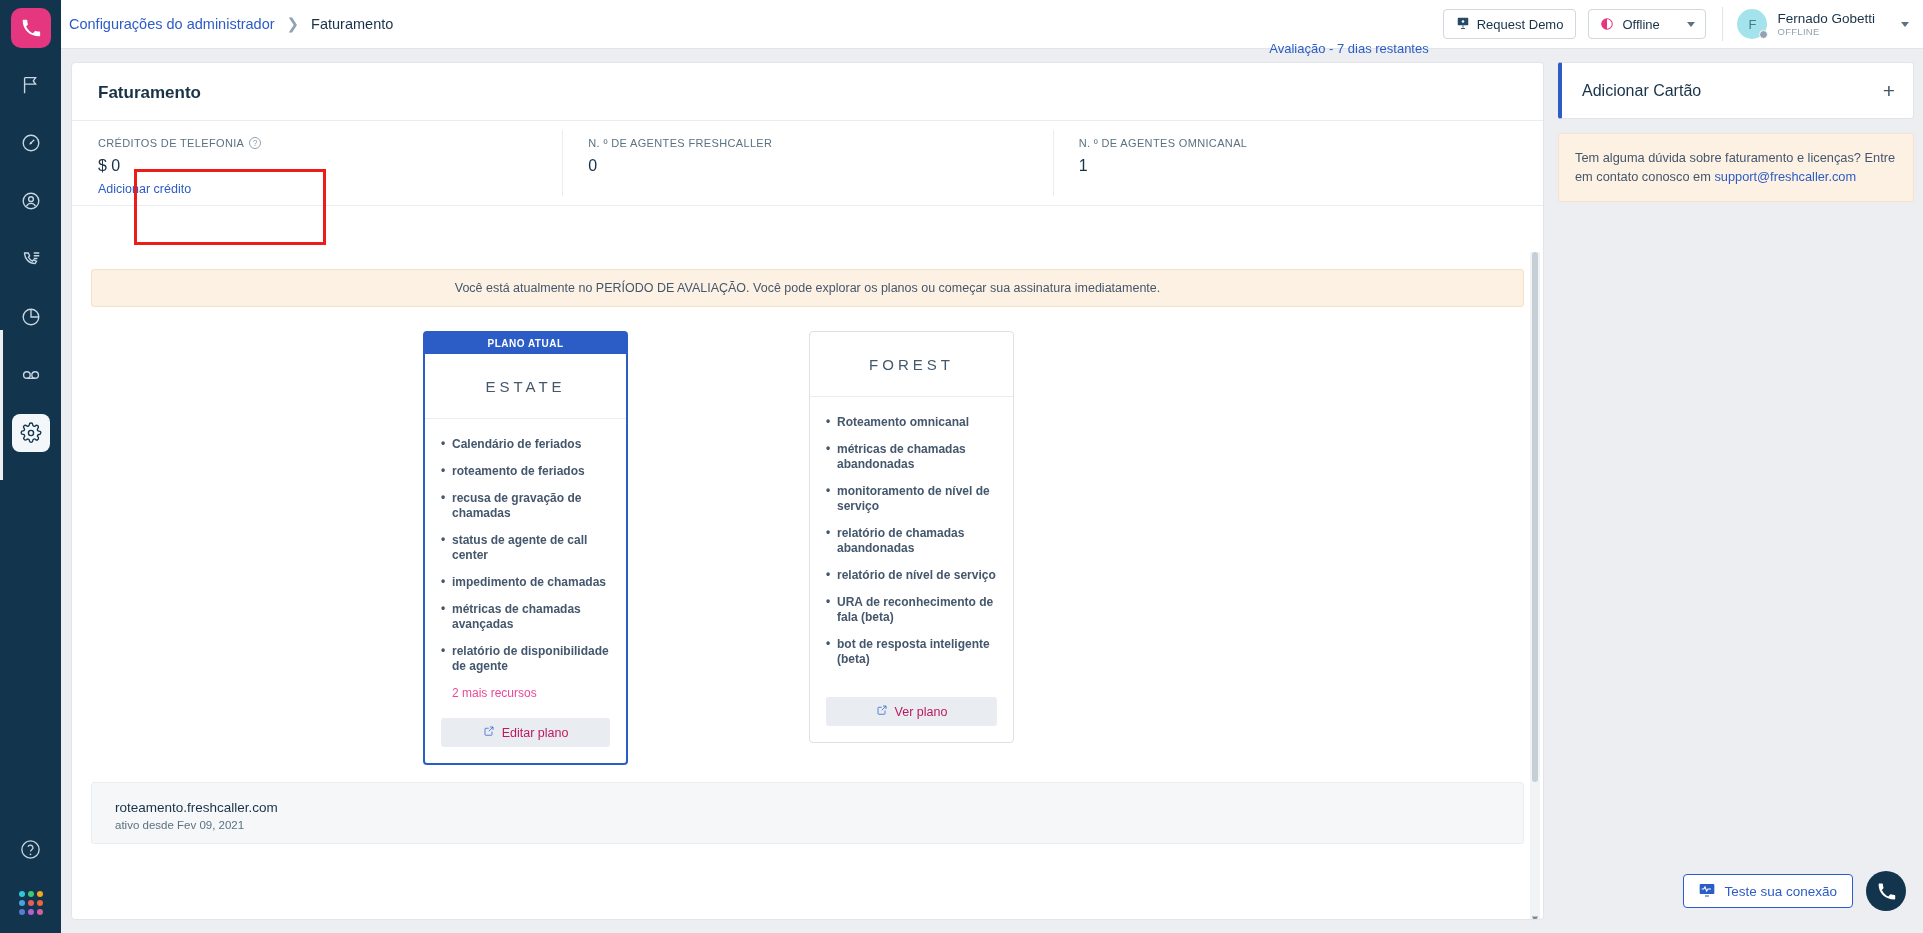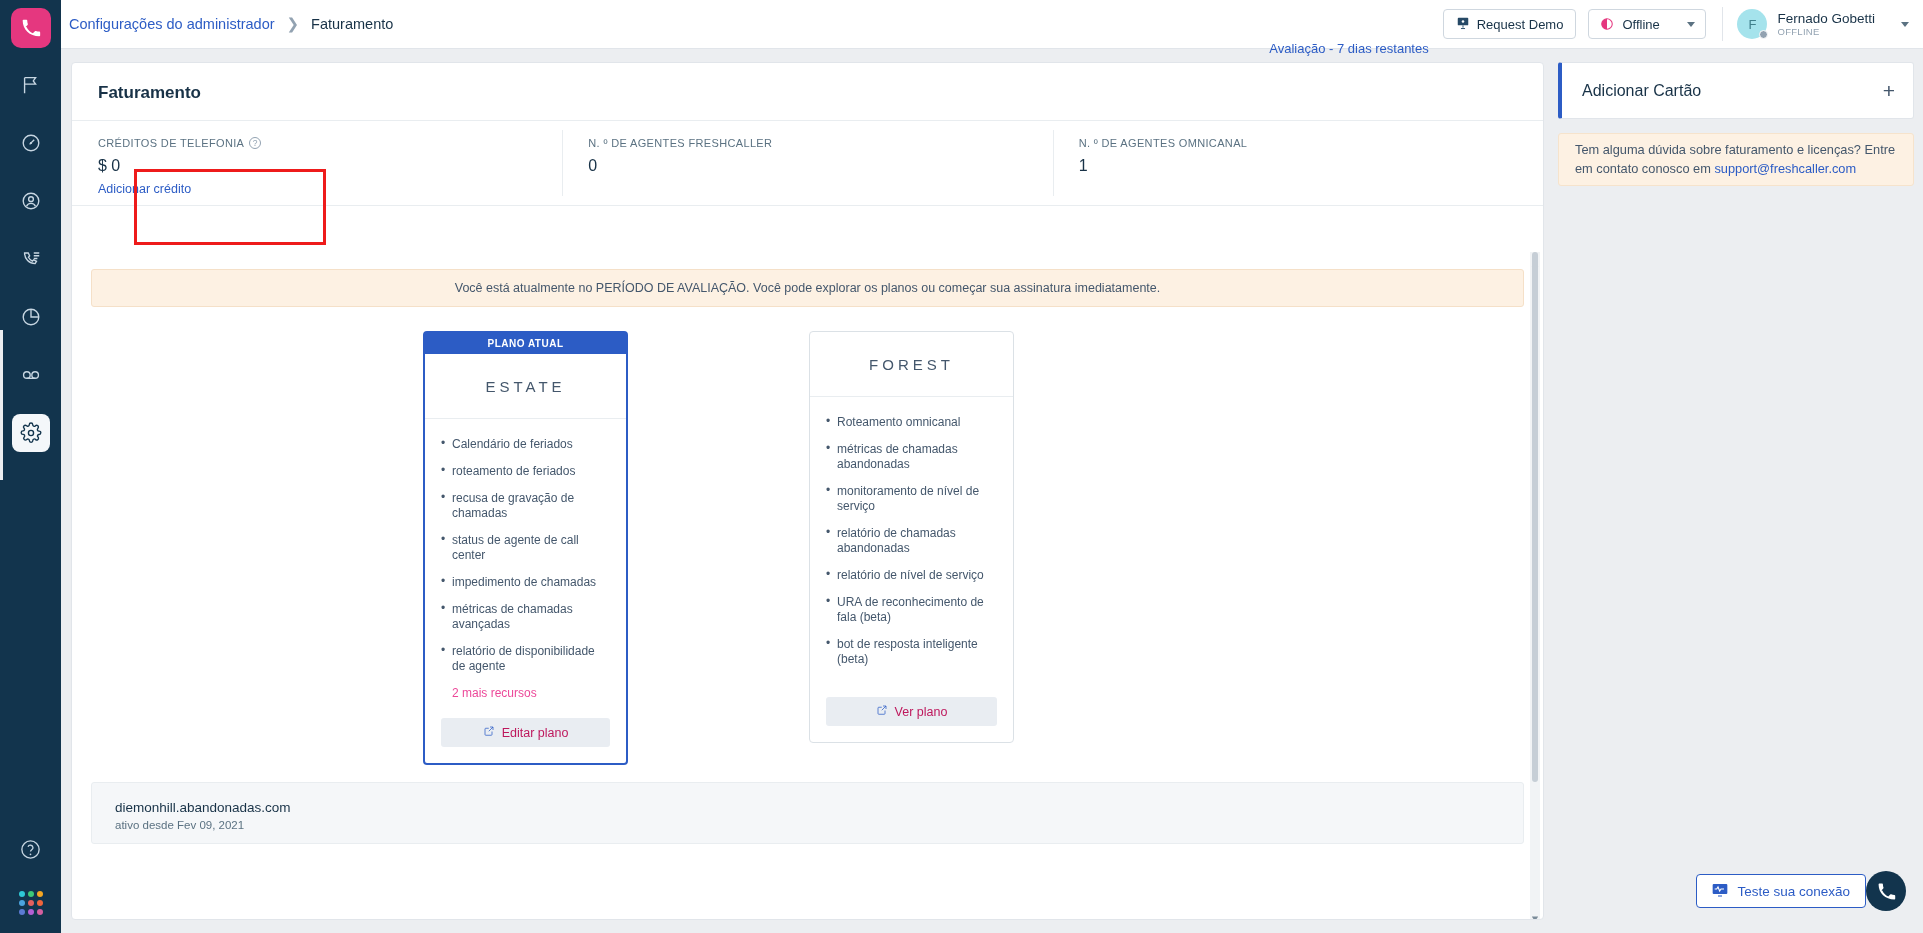--- a/index.html
+++ b/index.html
@@ -106,21 +106,21 @@
   .plan.other { margin-left: 181px; align-self: flex-start; }
   .plan-badge {
     background: #2c5cc5; color: #fff; font-size: 10px; font-weight: 700; letter-spacing: .5px;
     text-align: center; padding: 5px 0 5px;
   }
   .plan-name {
     text-align: center; font-size: 15px; letter-spacing: 4px; color: #44576c;
     padding: 24px 0 23px; border-bottom: 1px solid #e9edf0;
   }
   .plan-body { padding: 18px 16px 8px 16px; flex: 1; }
-  .plan-body ul { list-style: none; }
+  .plan-body ul { list-style: none; font-weight: bold; }
   .plan-body li {
     font-size: 12px; color: #44576c; line-height: 1.25; margin-bottom: 12px;
     position: relative; padding-left: 11px;
   }
   .plan-body li::before { content: "•"; position: absolute; left: 0; top: -1px; color: #44576c; }
   .more-link { font-size: 12px; color: #ec4899; cursor: pointer; padding-left: 11px; }
   .plan-foot { padding: 10px 16px 16px; }
   .plan-btn {
     width: 100%; height: 29px; background: #e9edf2; border: none; border-radius: 3px;
     color: #be185d; font-size: 12.5px; cursor: pointer;
@@ -155,26 +155,26 @@
   
   .rightpanel { position: absolute; left: 1497px; top: 13px; width: 356px; }
   .addcard {
     background: #fff; border: 1px solid #e1e5ea; border-left: 4px solid #2c5cc5; border-radius: 3px;
     height: 57px; display: flex; align-items: center; padding: 0 18px 0 20px; cursor: pointer;
   }
   .addcard-label { font-size: 16px; color: #183247; }
   .plus { margin-left: auto; font-size: 21px; color: #44576c; line-height: 1; }
   .helpbox {
     margin-top: 14px; background: #fdf1e3; border: 1px solid #f6e3cc; border-radius: 3px;
-    padding: 7px 16px; font-size: 12.8px; color: #44576c; line-height: 1.45;
+    padding: 15px 16px; font-size: 12.8px; color: #44576c; line-height: 1.45;
   }
   .helpbox a { color: #2c5cc5; text-decoration: none; cursor: pointer; }
 
   
-  .floating { position: absolute; right: 17px; bottom: 22px; display: flex; align-items: center; }
+  .floating { position: absolute; right: 17px; bottom: 22px; display: flex; align-items: center; gap: 13px; }
   .test-conn {
     height: 34px; background: #fff; border: 1.5px solid #2c5cc5; border-radius: 4px;
     display: flex; align-items: center; gap: 9px; padding: 0 15px;
     font-size: 13.5px; color: #2c5cc5; cursor: pointer;
   }
   .test-conn svg { width: 16px; height: 14px; }
   .phone-fab {
     width: 40px; height: 40px; border-radius: 50%; background: #12344d; cursor: pointer;
     display: flex; align-items: center; justify-content: center;
   }
@@ -382,21 +382,21 @@
                   </svg>
               </span>
               <span>Ver plano</span>
             </button>
           </div>
         </div>
       </div>
 
 
       <div class="domainbox">
-        <div class="domain-name">diemonhill.abandonadas.com</div>
+        <div class="domain-name">roteamento.freshcaller.com</div>
         <div class="domain-since">ativo desde Fev 09, 2021</div>
       </div>
 
       <div class="vscroll">
         <span class="arrow up"><svg viewBox="0 0 10 10">
               <path d="M5 2l4 6H1z"></path>
             </svg></span>
         <div class="thumb"></div>
         <span class="arrow down"><svg viewBox="0 0 10 10">
               <path d="M5 8L1 2h8z"></path>

